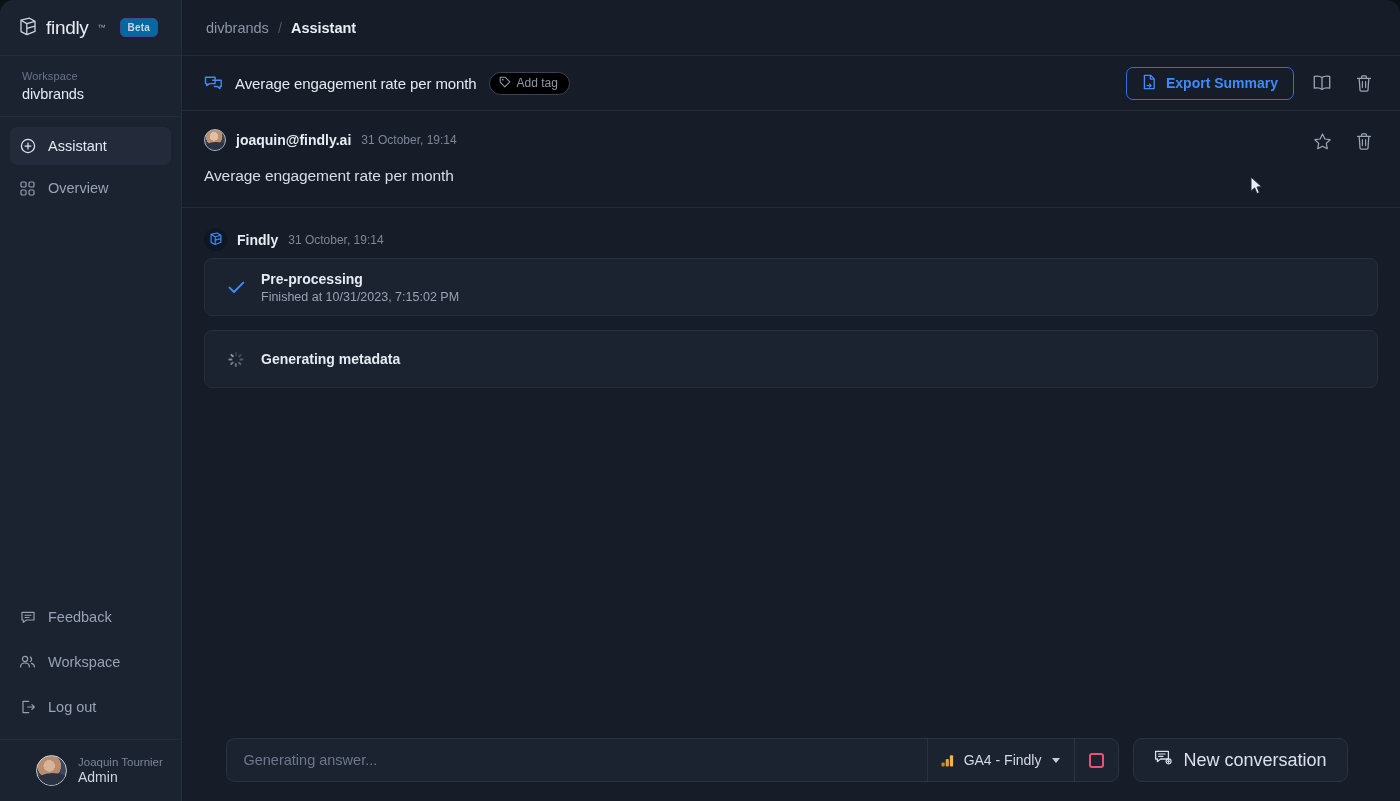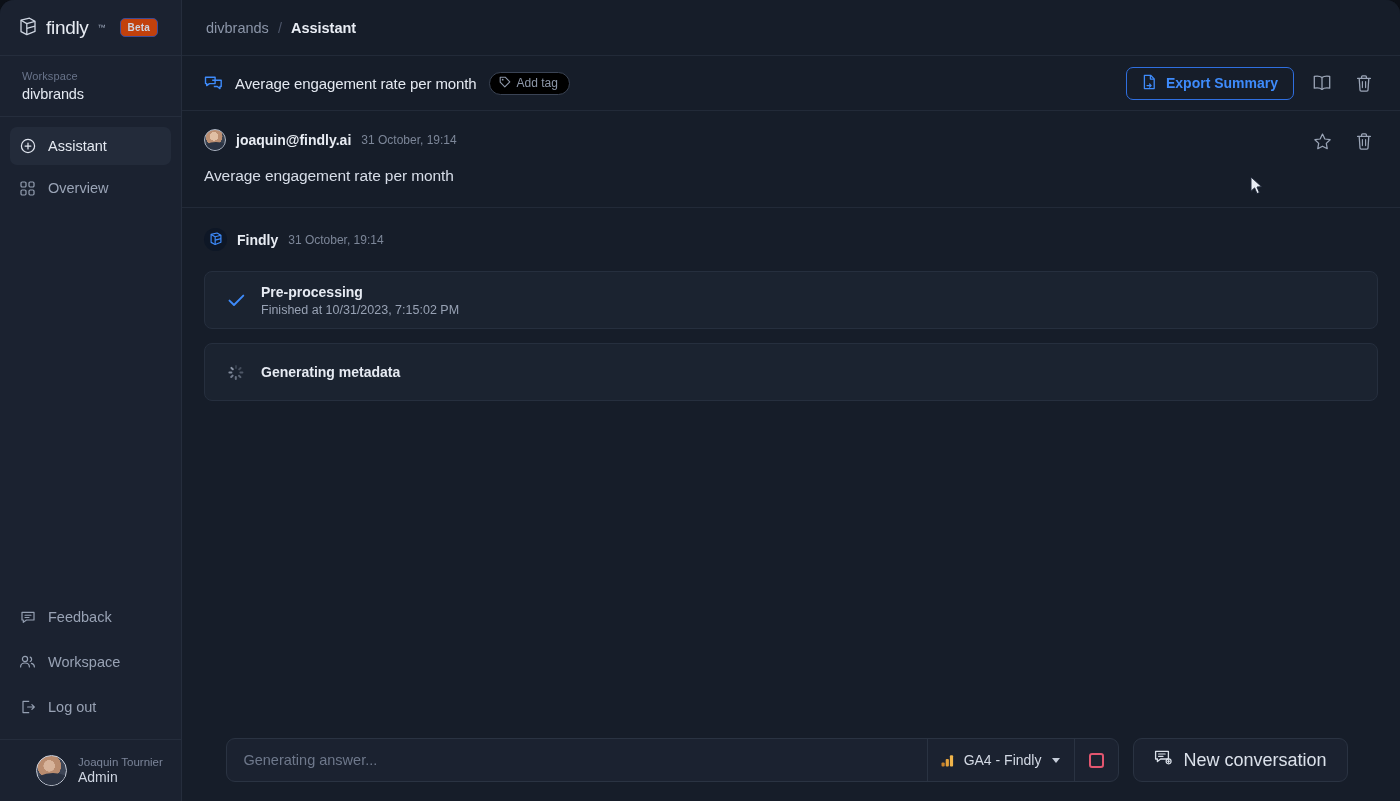--- a/index.html
+++ b/index.html
@@ -55,21 +55,21 @@
     margin-left: 1px;
   }
   .beta-badge {
     border: 1px solid #3d4a96;
     border-radius: 5px;
     color: #ccd3e0;
     font-size: 10px;
     font-weight: 700;
     padding: 3px 7px 3px 7px;
     margin-left: 6px;
-    background: #c2410c;
+    background: #0369a1;
     letter-spacing: 0.2px;
   }
 
   .workspace-block {
     padding: 14px 0 14px 22px;
     border-bottom: 1px solid #252d3c;
   }
   .workspace-label {
     font-size: 11px;
     color: #6b7governm;
@@ -257,21 +257,21 @@
     position: relative;
   }
   .bot-avatar {
     width: 23px; height: 23px; border-radius: 50%;
     flex: 0 0 23px;
     background: #0e1726;
     display: flex; align-items: center; justify-content: center;
   }
 
   .step-card {
-    margin-top: 20px;
+    margin-top: 7px;
     background: #1b2330;
     border: 1px solid #262f3e;
     border-radius: 8px;
     min-height: 58px;
     display: flex;
     align-items: center;
     gap: 16px;
     padding: 11px 18px 11px 22px;
   }
   .step-card + .step-card { margin-top: 14px; }

